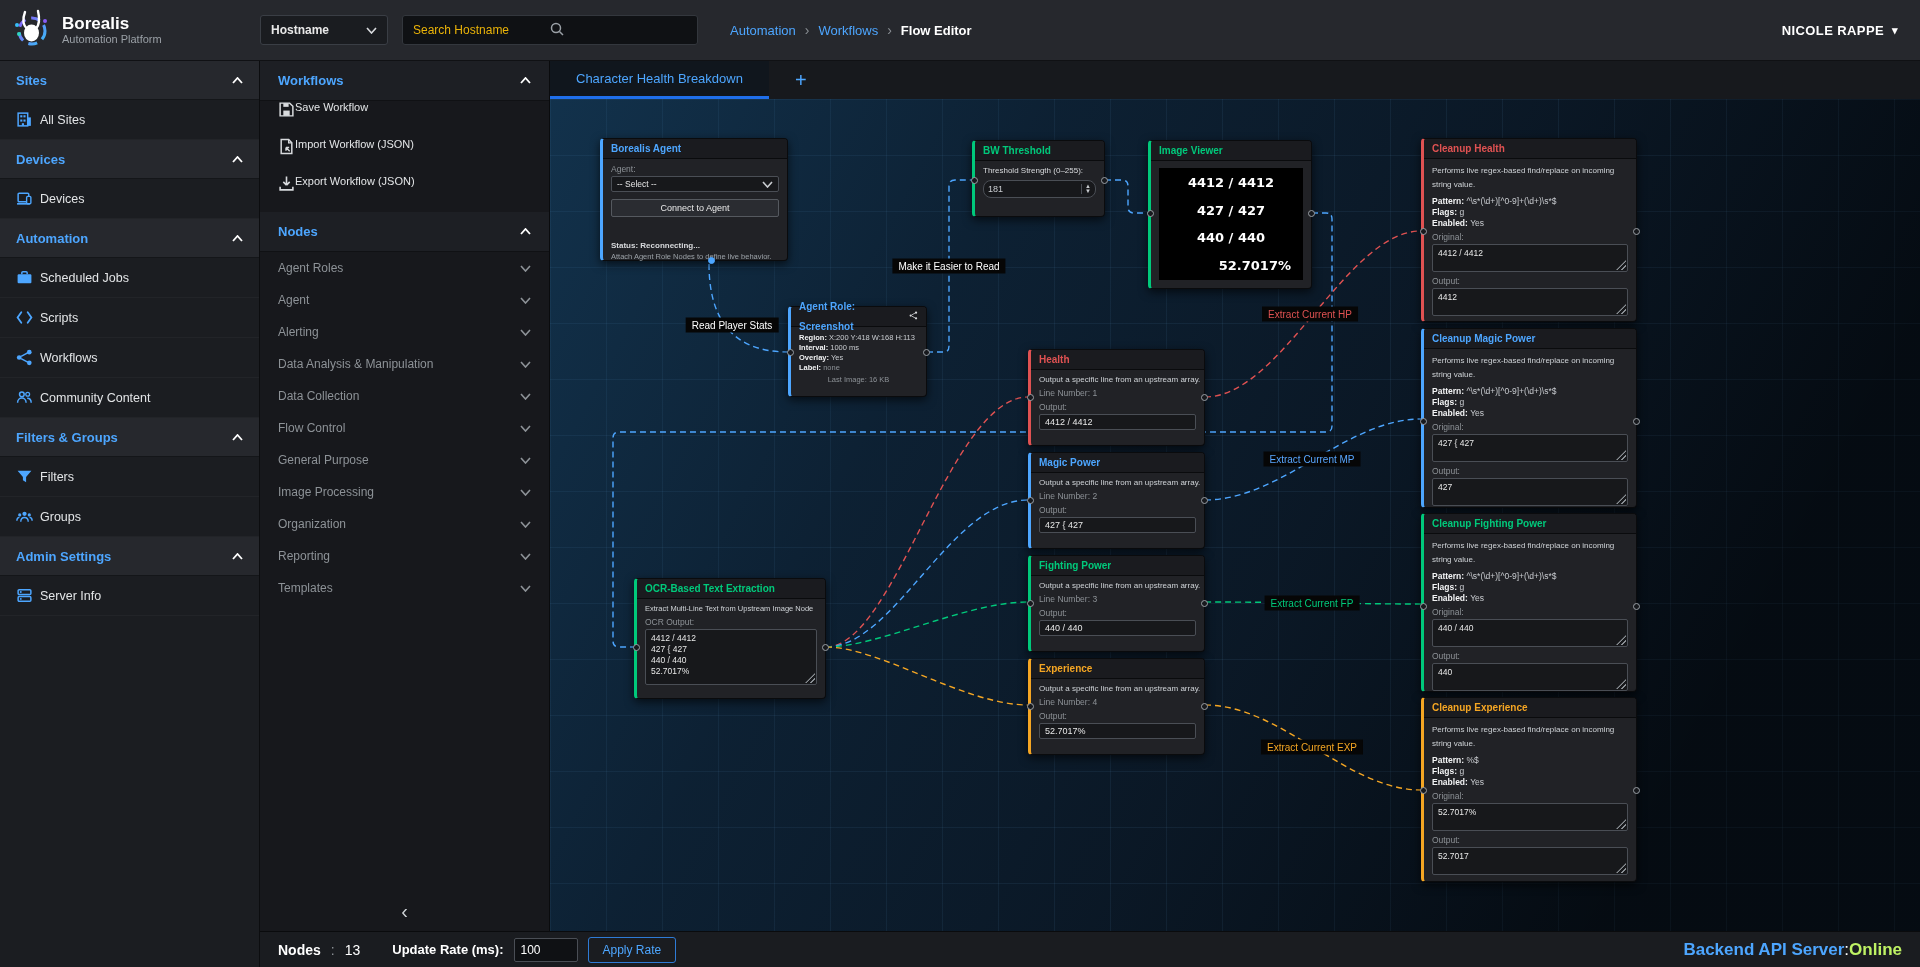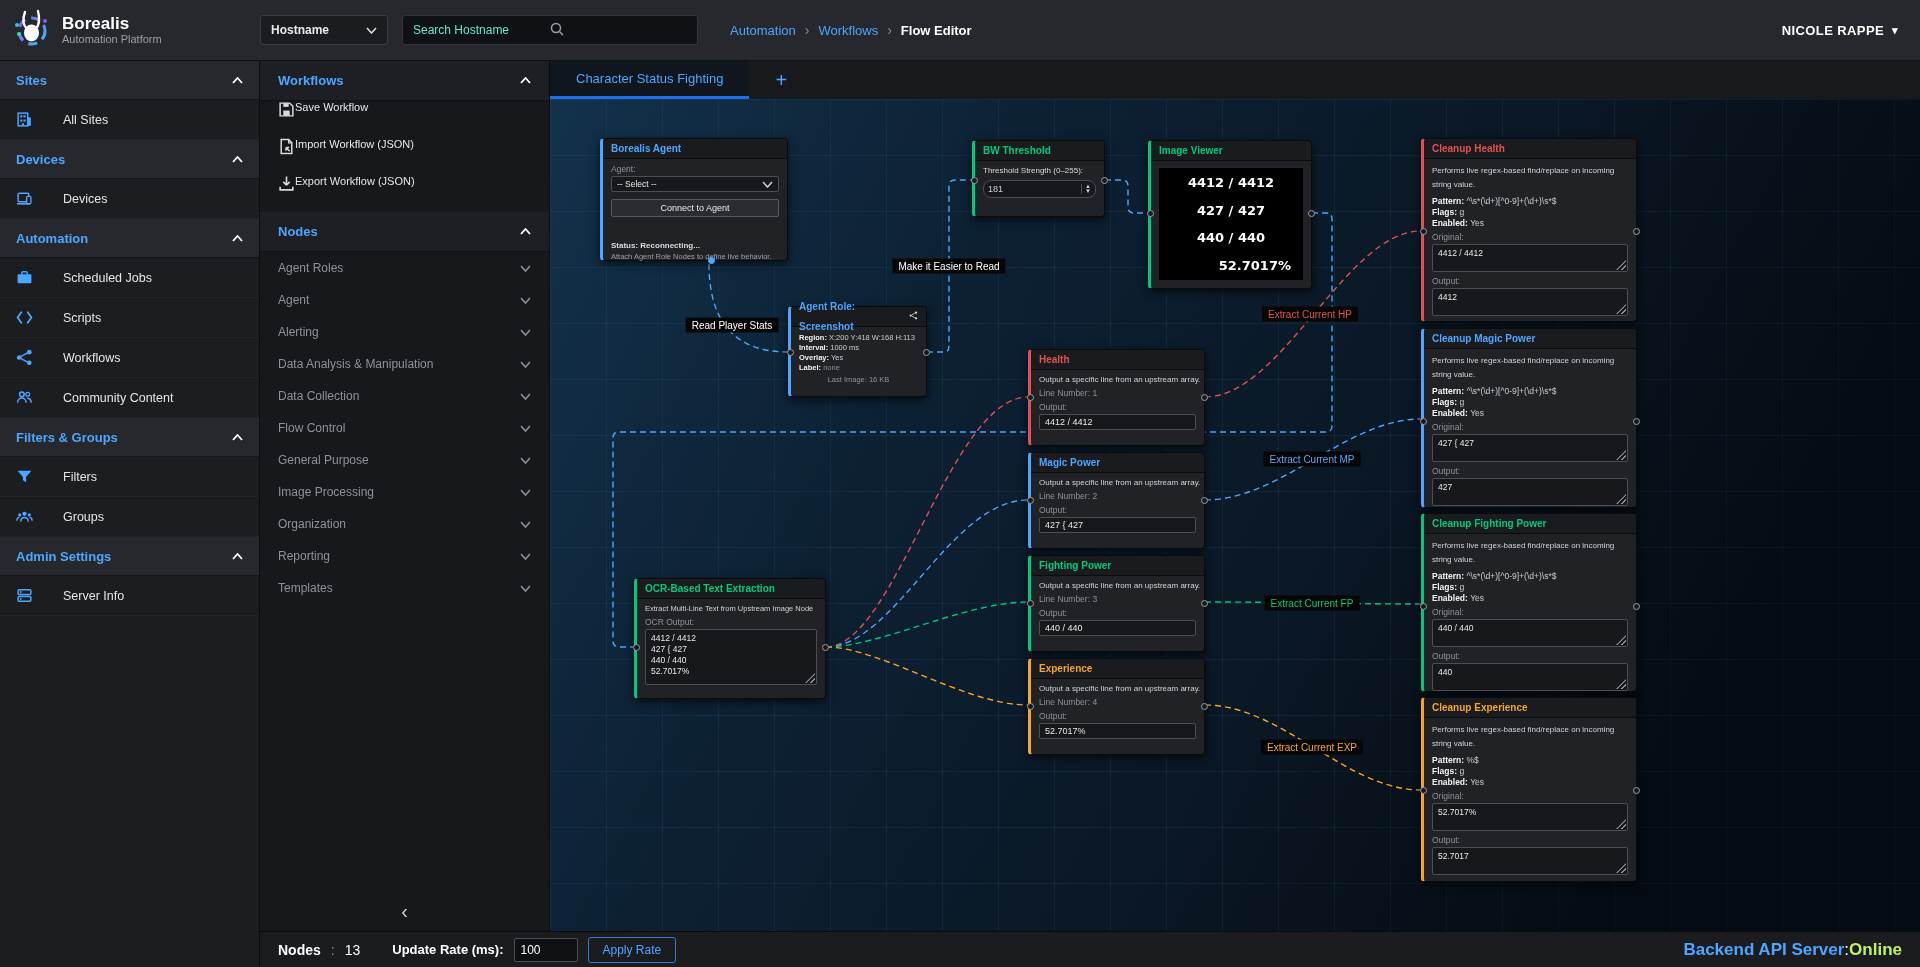--- a/index.html
+++ b/index.html
@@ -22,21 +22,21 @@
   .crumb-link{color:#4da6ff}
   .crumb-sep{color:#8a8f94;font-size:14px}
   .crumb-cur{color:#fff;font-weight:bold}
   .user{margin-left:auto;margin-right:22px;display:flex;align-items:center;gap:8px;
     font-weight:bold;font-size:13px;letter-spacing:.4px;color:#fff}
 
   
   .sidebar{position:absolute;left:0;top:61px;width:260px;bottom:0;background:#1b1d21;border-right:1px solid #0c0d0f}
   .sec-h{height:39px;background:#26282d;display:flex;align-items:center;justify-content:space-between;
     padding:0 16px;color:#4da6ff;font-weight:bold;font-size:13px;border-bottom:1px solid #141619}
-  .s-item{height:40px;display:flex;align-items:center;gap:30px;padding:0 16px;font-size:12.5px;
+  .s-item{height:40px;display:flex;align-items:center;gap:7px;padding:0 16px;font-size:12.5px;
     color:#e3e5e7;background:#1b1d21;border-bottom:1px solid #222428}
   .sic{width:17px;height:17px;flex:0 0 17px;color:#4da6ff}
   .sic svg{width:100%;height:100%}
 
   
   .palette{position:absolute;left:260px;top:61px;width:290px;bottom:36px;background:#17181c;border-right:1px solid #0a0b0d}
   .p-h{height:40px;display:flex;align-items:center;justify-content:space-between;padding:0 18px;
     color:#4da6ff;font-weight:bold;font-size:13px;background:#1d1f24;border-bottom:1px solid #101114}
   .p-action{height:37px;display:flex;align-items:flex-start;gap:0;padding:0 18px;font-size:11px;color:#e3e5e7}
   .p-action .sic{color:#d8dadd}
@@ -151,21 +151,21 @@
   </div>
   <div class="host-select">
     <span>Hostname</span>
     <span class="chev">
       <svg viewBox="0 0 11 7">
           <path d="M1 1 L5.5 6 L10 1" fill="none" stroke="currentColor" stroke-width="1.6"></path>
         </svg>
       </span>
   </div>
   <div class="search">
-    <span style="color:#5eead4">Search Hostname</span>
+    <span style="color:#eab308">Search Hostname</span>
     <span>
       <svg width="14" height="14" viewBox="0 0 14 14">
           <circle cx="6" cy="6" r="4.5" fill="none" stroke="#9aa0a6" stroke-width="1.5"></circle>
           <path d="M9.5 9.5 L13 13" stroke="#9aa0a6" stroke-width="1.5"></path>
         </svg></span>
   </div>
   <div class="crumbs">
     <span class="crumb-link">Automation</span>
     <span class="crumb-sep">›</span>
     <span class="crumb-link">Workflows</span>
@@ -421,21 +421,21 @@
         <svg viewBox="0 0 11 7">
           <path d="M1 1 L5.5 6 L10 1" fill="none" stroke="currentColor" stroke-width="1.6"></path>
         </svg>
       </span>
     </div>
   <div class="collapse">‹</div>
 </div>
 
 <div class="tabbar">
   <div class="tab">
-    <span>Character Status Fighting</span>
+    <span>Character Health Breakdown</span>
   </div>
   <div class="tab-add">+</div>
 </div>
 
 <div class="canvas">
 
   <svg class="edges">
     <path stroke="#4da6ff" d="M159,165 C159,212 176,253 238,253"></path>
     <path stroke="#4da6ff" d="M377,253 L394,253 Q399,253 399,247 L399,87 Q399,81 405,81 L422,81"></path>
     <path stroke="#4da6ff" d="M555,81 L572,81 Q578,81 578,87 L578,108 Q578,114 584,114 L598,114"></path>

